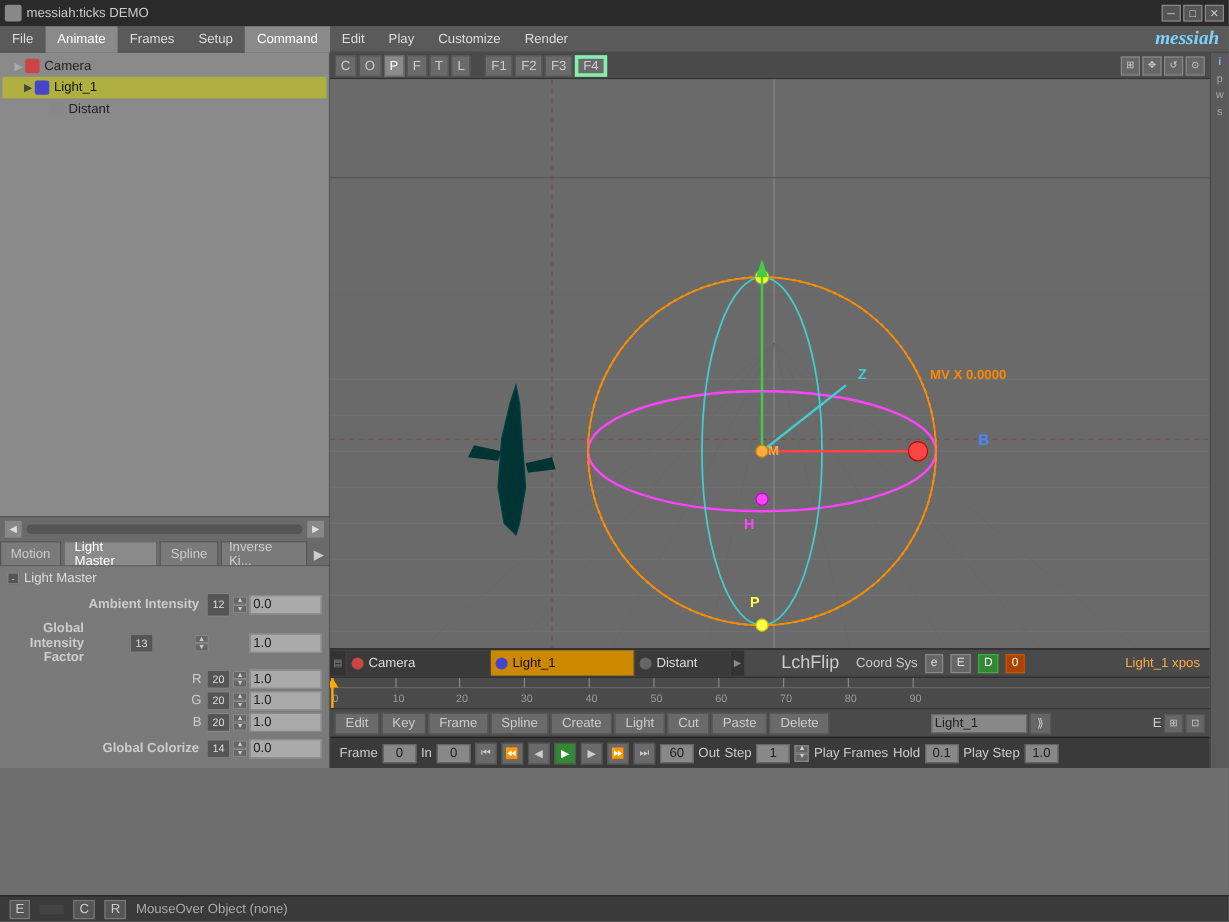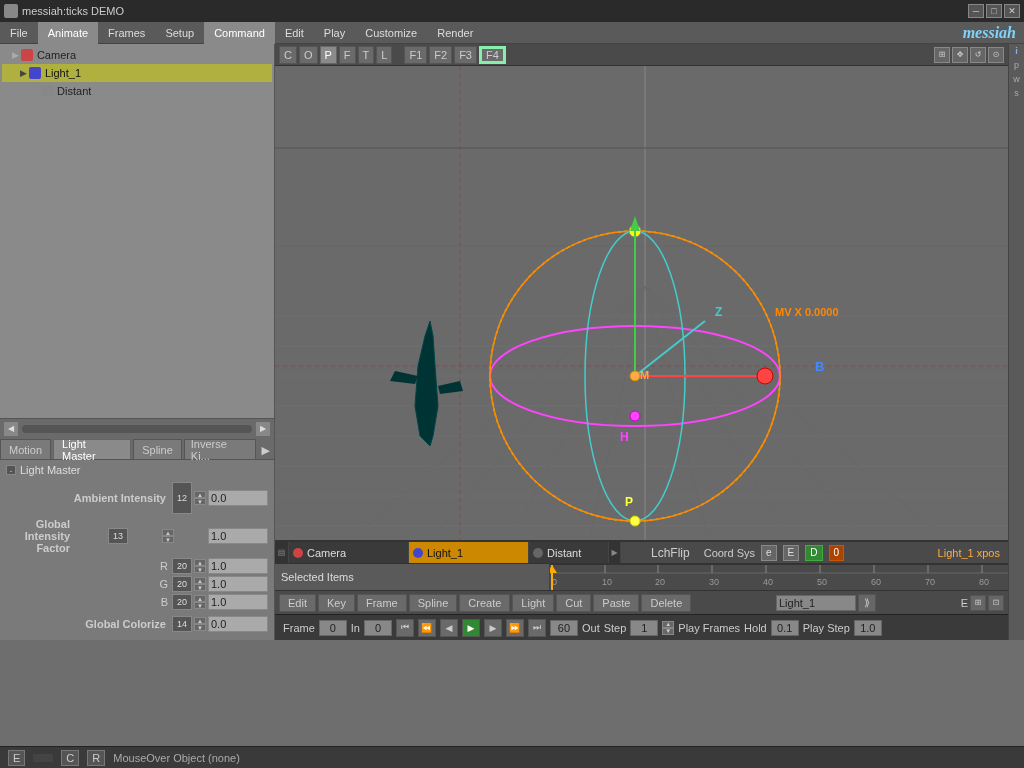--- a/index.html
+++ b/index.html
@@ -112,21 +112,21 @@
     </div>
 
     <div id="light-master" style="padding:4px 6px;background:#7a7a7a;">
       <div style="display:flex;align-items:center;gap:4px;font-size:11px;color:#ddd;margin-bottom:6px;">
         <span style="width:10px;height:10px;background:#555;border:1px solid #888;display:flex;align-items:center;justify-content:center;font-size:8px;cursor:pointer;color:#ccc;">-</span>
         <span>Light Master</span>
       </div>
 
       <div class="param-row" style="display:flex;align-items:center;margin-bottom:4px;">
         <span class="param-label" style="flex:1;text-align:right;padding-right:6px;font-size:11px;color:#ccc;">Ambient Intensity</span>
-        <span style="width:20px;height:32px;background:#555;border:1px solid #888;color:#ddd;font-size:9px;display:flex;align-items:center;justify-content:center;margin-right:2px;">12</span>
+        <span style="width:20px;height:20px;background:#555;border:1px solid #888;color:#ddd;font-size:9px;display:flex;align-items:center;justify-content:center;margin-right:2px;">12</span>
         <div style="display:flex;flex-direction:column;margin-right:2px;">
           <div style="width:12px;height:7px;background:#666;border:1px solid #888;display:flex;align-items:center;justify-content:center;font-size:6px;cursor:pointer;color:#ccc;">▲</div>
           <div style="width:12px;height:7px;background:#666;border:1px solid #888;display:flex;align-items:center;justify-content:center;font-size:6px;cursor:pointer;color:#ccc;">▼</div>
         </div>
         <input type="text" style="width: 60px; height: 16px; background: rgb(170, 170, 170); border: 1px solid rgb(136, 136, 136); color: rgb(34, 34, 34); font-size: 11px; padding: 0px 2px;" value="0.0">
       </div>
 
       <div class="param-row" style="display:flex;margin-bottom:4px;gap:32px;">
         <span class="param-label" style="flex:1;text-align:right;padding-right:6px;font-size:11px;color:#ccc;">Global Intensity Factor</span>
         <span style="width:20px;height:16px;background:#555;border:1px solid #888;color:#ddd;font-size:9px;display:flex;align-items:center;justify-content:center;margin-right:2px;">13</span>
@@ -298,33 +298,32 @@
         <div style="width:80px;background:#3a3a3a;border-right:1px solid #444;display:flex;align-items:center;padding:0 4px;gap:4px;cursor:pointer;">
           <span style="width:10px;height:10px;background:#666;border-radius:50%;display:inline-block;"></span>
           <span style="font-size:11px;color:#ddd;">Distant</span>
         </div>
 
         <div style="width:12px;background:#333;border-right:1px solid #444;display:flex;align-items:center;justify-content:center;cursor:pointer;">
           <span style="color:#888;font-size:8px;">▶</span>
         </div>
 
         <div style="flex:1;display:flex;align-items:center;padding:0 8px;gap:6px;background:#4a4a4a;">
-          <span style="font-size:12px;color:#ccc;cursor:pointer;padding-left:22px;">LchFlip</span>
+          <span style="font-size:15px;color:#ccc;cursor:pointer;padding-left:22px;">LchFlip</span>
           <span style="font-size:11px;color:#ccc;margin-left:8px;">Coord Sys</span>
           <span style="background:#666;border:1px solid #888;color:#ddd;font-size:10px;padding:1px 4px;cursor:pointer;height:16px;display:flex;align-items:center;">e</span>
           <span style="background:#666;border:1px solid #888;color:#ddd;font-size:10px;padding:1px 4px;cursor:pointer;height:16px;display:flex;align-items:center;">E</span>
           <span style="background:#338833;border:1px solid #4a4;color:#fff;font-size:10px;padding:1px 4px;cursor:pointer;height:16px;display:flex;align-items:center;">D</span>
           <span style="background:#aa4400;border:1px solid #cc5500;color:#fff;font-size:10px;padding:1px 4px;cursor:pointer;height:16px;display:flex;align-items:center;">0</span>
           <span style="flex:1;"></span>
           <span style="font-size:11px;color:#ffaa44;">Light_1 xpos</span>
         </div>
       </div>
 
       <div style="display:flex;height:26px;background:#555;">
-        <div style="width:275px;min-width:275px;background:#5a5a5a;display:flex;align-items:center;padding:0 6px;border-right:1px solid #444;font-size:11px;color:#ddd;">Selected Items</div>
 
         <div style="flex:1;background:#4a4a4a;position:relative;overflow:hidden;border-top:1px solid #333;">
           <svg width="100%" height="100%">
             <line x1="0" y1="8" x2="1000" y2="8" stroke="#666" stroke-width="1"></line>
 
             <line x1="2" y1="0" x2="2" y2="8" stroke="#888" stroke-width="1"></line>
             <text x="2" y="20" fill="#999" font-size="9">0</text>
             <line x1="55" y1="0" x2="55" y2="8" stroke="#888" stroke-width="1"></line>
             <text x="52" y="20" fill="#999" font-size="9">10</text>
             <line x1="108" y1="0" x2="108" y2="8" stroke="#888" stroke-width="1"></line>

